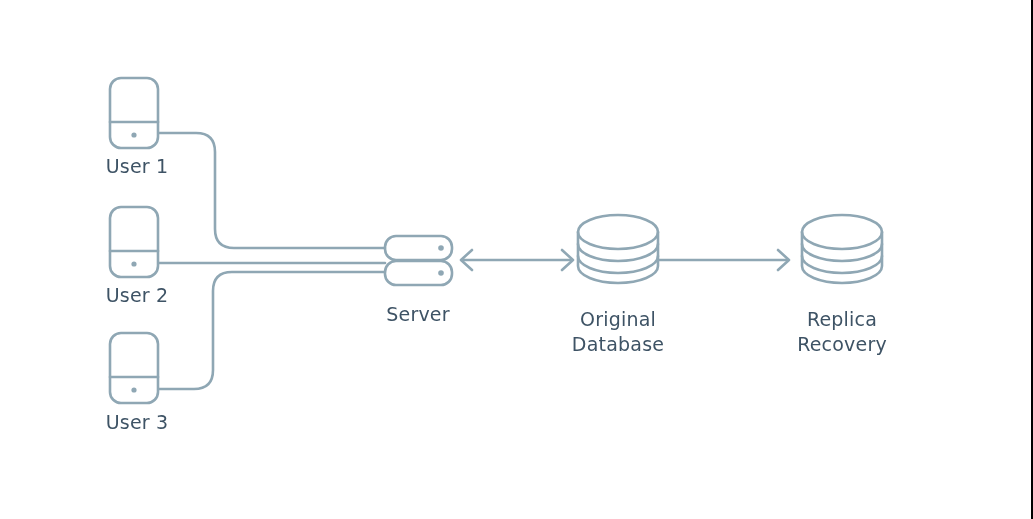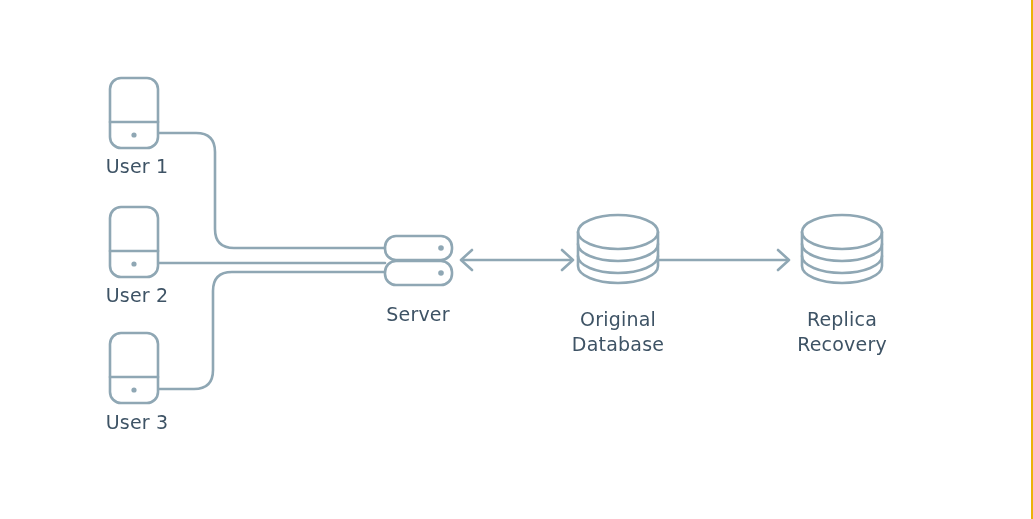--- a/index.html
+++ b/index.html
@@ -10,21 +10,21 @@
   }
   body {
     font-family: "DejaVu Sans", "Liberation Sans", sans-serif;
   }
   #canvas {
     position: relative;
     width: 1033px;
     height: 519px;
     background: #ffffff;
     box-sizing: border-box;
-    border-right: 2px solid #eab308;
+    border-right: 2px solid #000000;
     overflow: hidden;
   }
   #diagram-svg {
     position: absolute;
     top: 0;
     left: 0;
     width: 1033px;
     height: 519px;
     display: block;
   }

